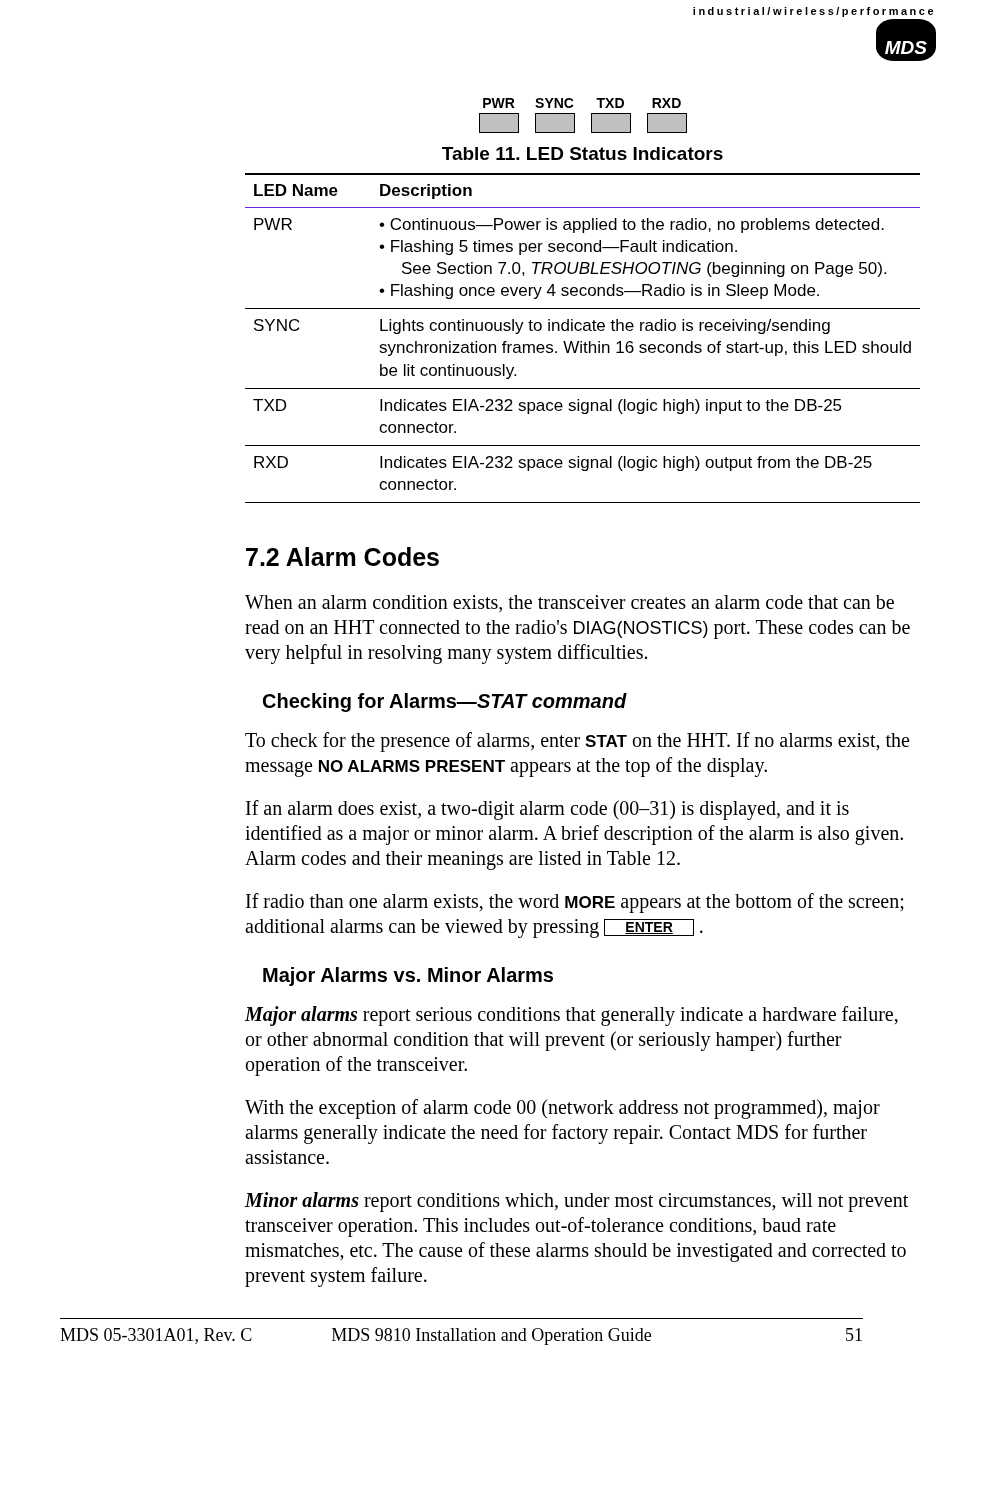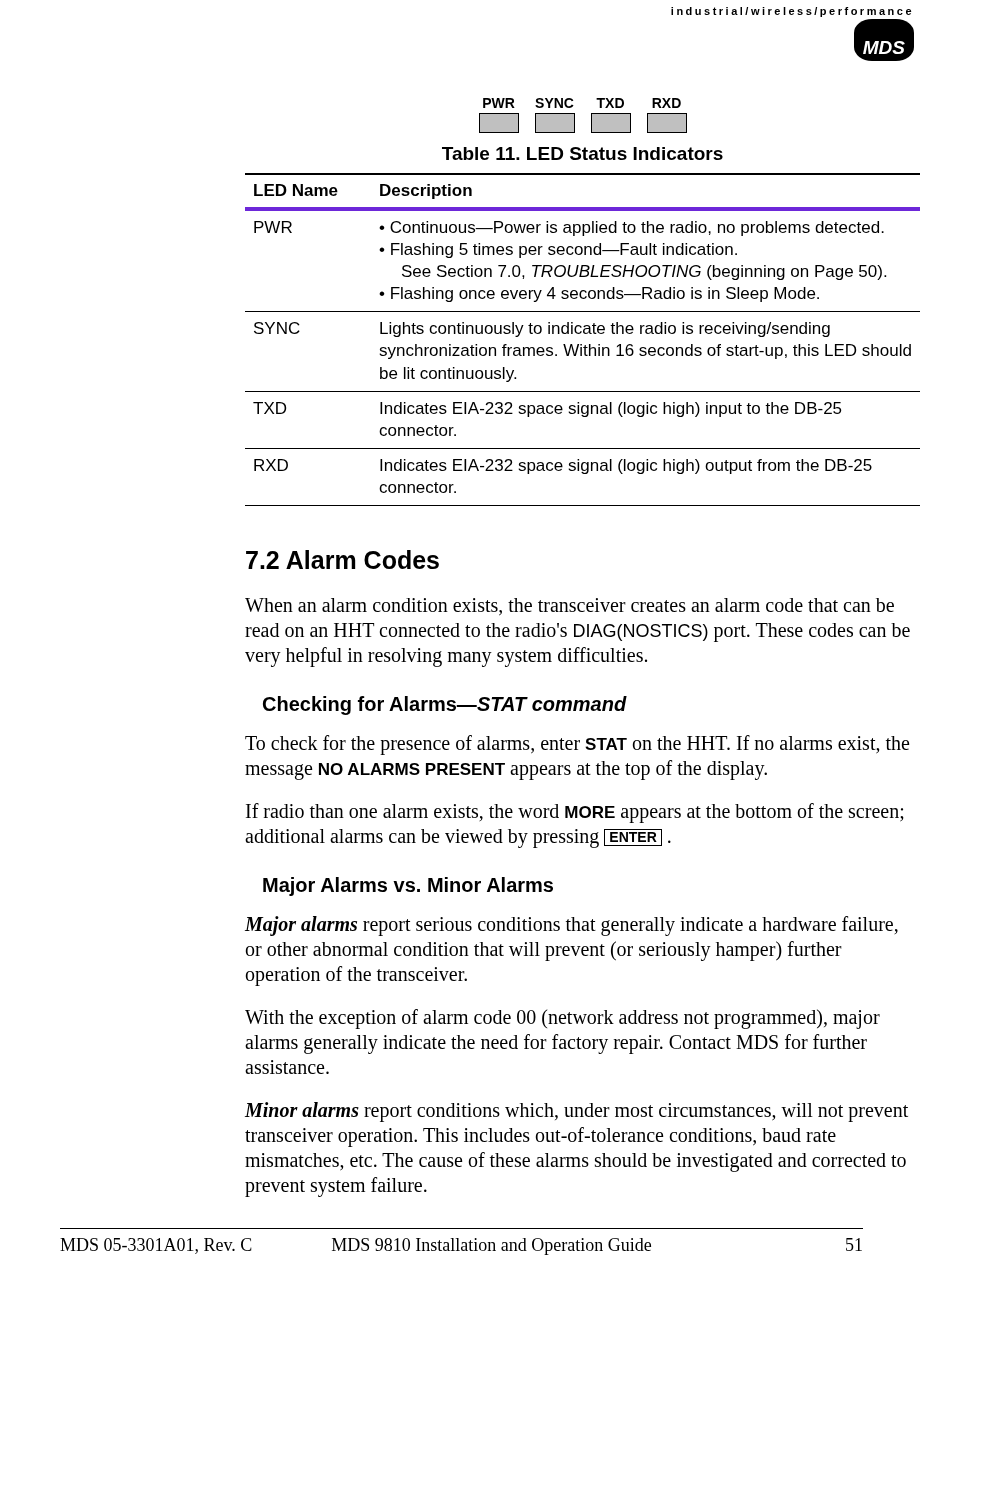--- a/index.html
+++ b/index.html
@@ -10,21 +10,21 @@
       padding: 0;
       width: 983px;
     }
     .page {
       padding: 0 60px 0 0;
       position: relative;
     }
     .header-brand {
       position: absolute;
       top: 5px;
-      right: 69px;
+      right: 47px;
       text-align: right;
     }
     .brand-tagline {
       font-family: Arial, Helvetica, sans-serif;
       font-size: 11px;
       font-weight: bold;
       letter-spacing: 2.5px;
       white-space: nowrap;
     }
     .mds-logo {
@@ -80,21 +80,21 @@
       width: 100%;
       border-collapse: collapse;
       font-family: Arial, Helvetica, sans-serif;
       font-size: 17px;
     }
     table.led-table th {
       text-align: left;
       font-weight: bold;
       padding: 6px 8px 6px 8px;
       border-top: 2px solid #000;
-      border-bottom: 4px solid #6d28d9;
+      border-bottom: 1px solid #6d28d9;
     }
     table.led-table th:first-child {
        width: 110px;
     }
     table.led-table td {
       vertical-align: top;
       padding: 6px 8px 6px 8px;
       border-bottom: 1px solid #000;
       line-height: 1.3;
     }
@@ -134,24 +134,25 @@
     .smallcaps {
       font-family: Arial, Helvetica, sans-serif;
       font-size: 17px;
       font-weight: bold;
     }
     .enter-key {
       font-family: Arial, Helvetica, sans-serif;
       font-size: 14px;
       font-weight: bold;
       border: 1px solid #000;
-      padding: 0px 4px;
+      padding: 0px 20px;
       display: inline-block;
       line-height: 1.1;
       vertical-align: 1px;
+      text-decoration: underline;
     }
     .term {
        font-weight: bold;
        font-style: italic;
     }
     .footer {
       border-top: 1px solid #000;
       margin: 30px 60px 0 60px;
       padding: 6px 0 20px 0;
       font-size: 18px;
@@ -233,20 +234,21 @@
     </table>
 
     <h2 class="section-title">7.2   Alarm Codes</h2>
 
     <p class="body"><span>When an alarm condition exists, the transceiver creates an alarm code that can be read on an HHT connected to the radio's </span><span style="font-family:Arial,Helvetica,sans-serif; font-size:18px;">DIAG(NOSTICS)</span><span> port. These codes can be very helpful in resolving many system difficul­ties.</span></p>
 
     <h3 class="subsection-title"><span>Checking for Alarms—</span><span class="ital">STAT command</span></h3>
 
     <p class="body"><span>To check for the presence of alarms, enter </span><span class="smallcaps">STAT</span><span> on the HHT. If no alarms exist, the message </span><span class="smallcaps">NO ALARMS PRESENT</span><span> appears at the top of the display.</span></p>
 
+    <p class="body">If an alarm does exist, a two-digit alarm code (00–31) is displayed, and it is identified as a major or minor alarm. A brief description of the alarm is also given. Alarm codes and their meanings are listed in Table 12.</p>
 
     <p class="body"><span>If radio than one alarm exists, the word </span><span class="smallcaps">MORE</span><span> appears at the bottom of the screen; additional alarms can be viewed by pressing </span> <span class="enter-key">ENTER</span><span> .</span></p>
 
     <h3 class="subsection-title">Major Alarms vs. Minor Alarms</h3>
 
     <p class="body"><span class="term">Major alarms</span><span> report serious conditions that generally indicate a hard­ware failure, or other abnormal condition that will prevent (or seriously hamper) further operation of the transceiver.</span></p>
 
     <p class="body">With the exception of alarm code 00 (network address not pro­grammed), major alarms generally indicate the need for factory repair. Contact MDS for further assistance.</p>
 
     <p class="body"><span class="term">Minor alarms</span><span> report conditions which, under most circumstances, will not prevent transceiver operation. This includes out-of-tolerance condi­tions, baud rate mismatches, etc. The cause of these alarms should be investigated and corrected to prevent system failure.</span></p>

